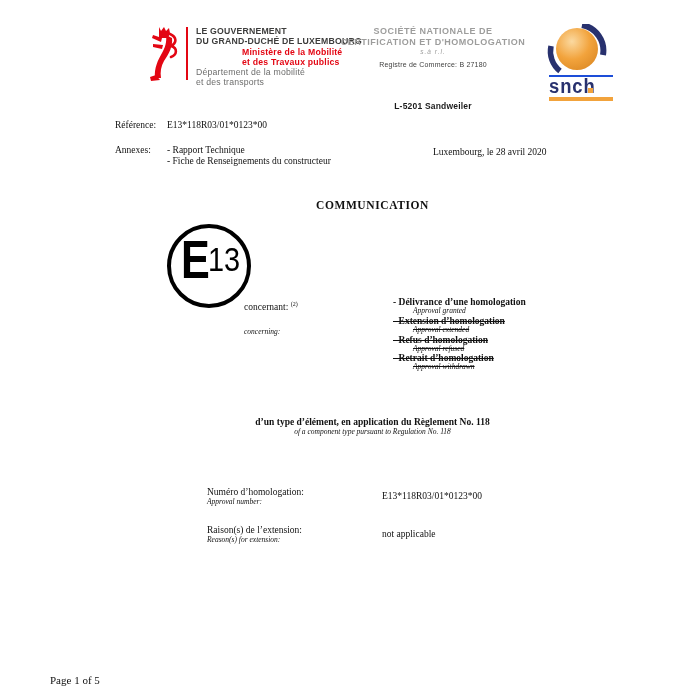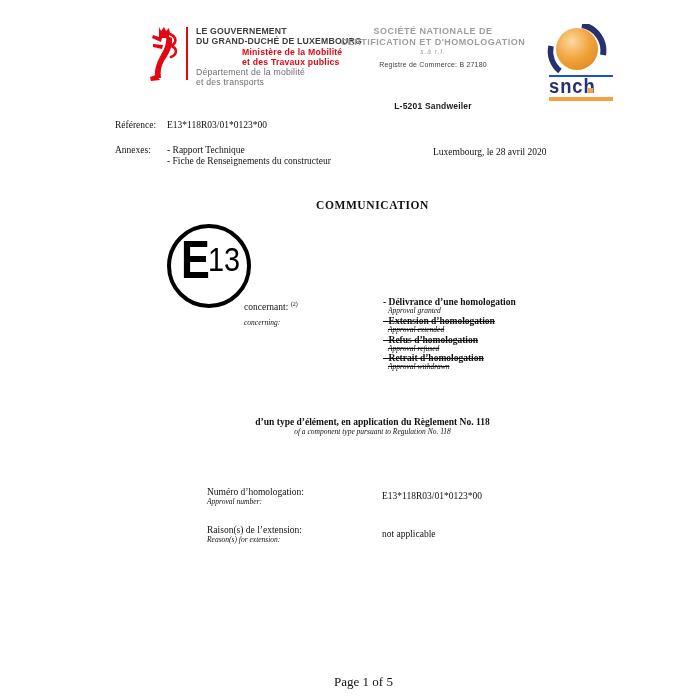--- a/index.html
+++ b/index.html
@@ -43,37 +43,37 @@
 
   
   .e-mark{left:167px;top:224px;width:76px;height:76px;border:4px solid #000;border-radius:50%;}
   .e-letter{position:absolute;left:10px;top:4px;font-family:"Liberation Sans",sans-serif;
             font-weight:700;font-size:54px;line-height:1;color:#000;transform:scaleX(.8);transform-origin:left top;}
   .e-number{position:absolute;left:37px;top:14px;font-family:"Liberation Sans",sans-serif;
             font-weight:400;font-size:34px;line-height:1;color:#000;transform:scaleX(.85);transform-origin:left top;}
 
   .concerning{left:244px;top:299px;}
   .concerning sup{font-size:6px;}
-  .concerning .en{margin-top:6px;}
+  .concerning .en{margin-top:15px;}
 
-  .options{left:383px;top:297px;}
+  .options{left:393px;top:297px;}
   .opt-fr{font-weight:700;font-size:9.5px;line-height:10px;}
-  .opt-en{font-style:italic;font-size:7.5px;line-height:8.3px;margin:0 0 .5px 5px;}
+  .opt-en{font-style:italic;font-size:7.5px;line-height:8.3px;margin:0 0 .5px 20px;}
   .struck{text-decoration:line-through;text-decoration-thickness:1px;}
 
   .regulation{left:100px;top:417px;width:545px;text-align:center;}
   .reg-fr{font-weight:700;font-size:9.5px;line-height:10.5px;}
   .reg-en{font-style:italic;font-size:7.5px;line-height:8.5px;}
 
   .appnum-label{left:207px;top:487px;}
   .appnum-value{left:382px;top:491px;}
   .reason-label{left:207px;top:525px;}
   .reason-value{left:382px;top:529px;}
 
-  .footer{left:50px;top:674px;width:627px;text-align:center;font-size:13px;}
+  .footer{left:50px;top:674px;width:627px;font-size:11px;}
 </style>
 </head>
 <body>
 
 <div class="page">
 
   <svg class="lion-svg" viewBox="0 0 32 56">
     <path d="M24 8 C31 11 31 17 25 20 C32 22 31 29 25 31" fill="none" stroke="#e30613" stroke-width="2.6" stroke-linecap="round"></path>
     <path d="M9 52 C8 42 12 34 16 27 C19 22 21 16 20 9 L26 12 C27 20 23 28 18 35 C15 40 14 46 15 52 Z" fill="#e30613"></path>
     <path d="M13 1 L15 5 L18 1 L20 5 L23 2 L24 7 L22 12 L13 12 Z" fill="#e30613"></path>

